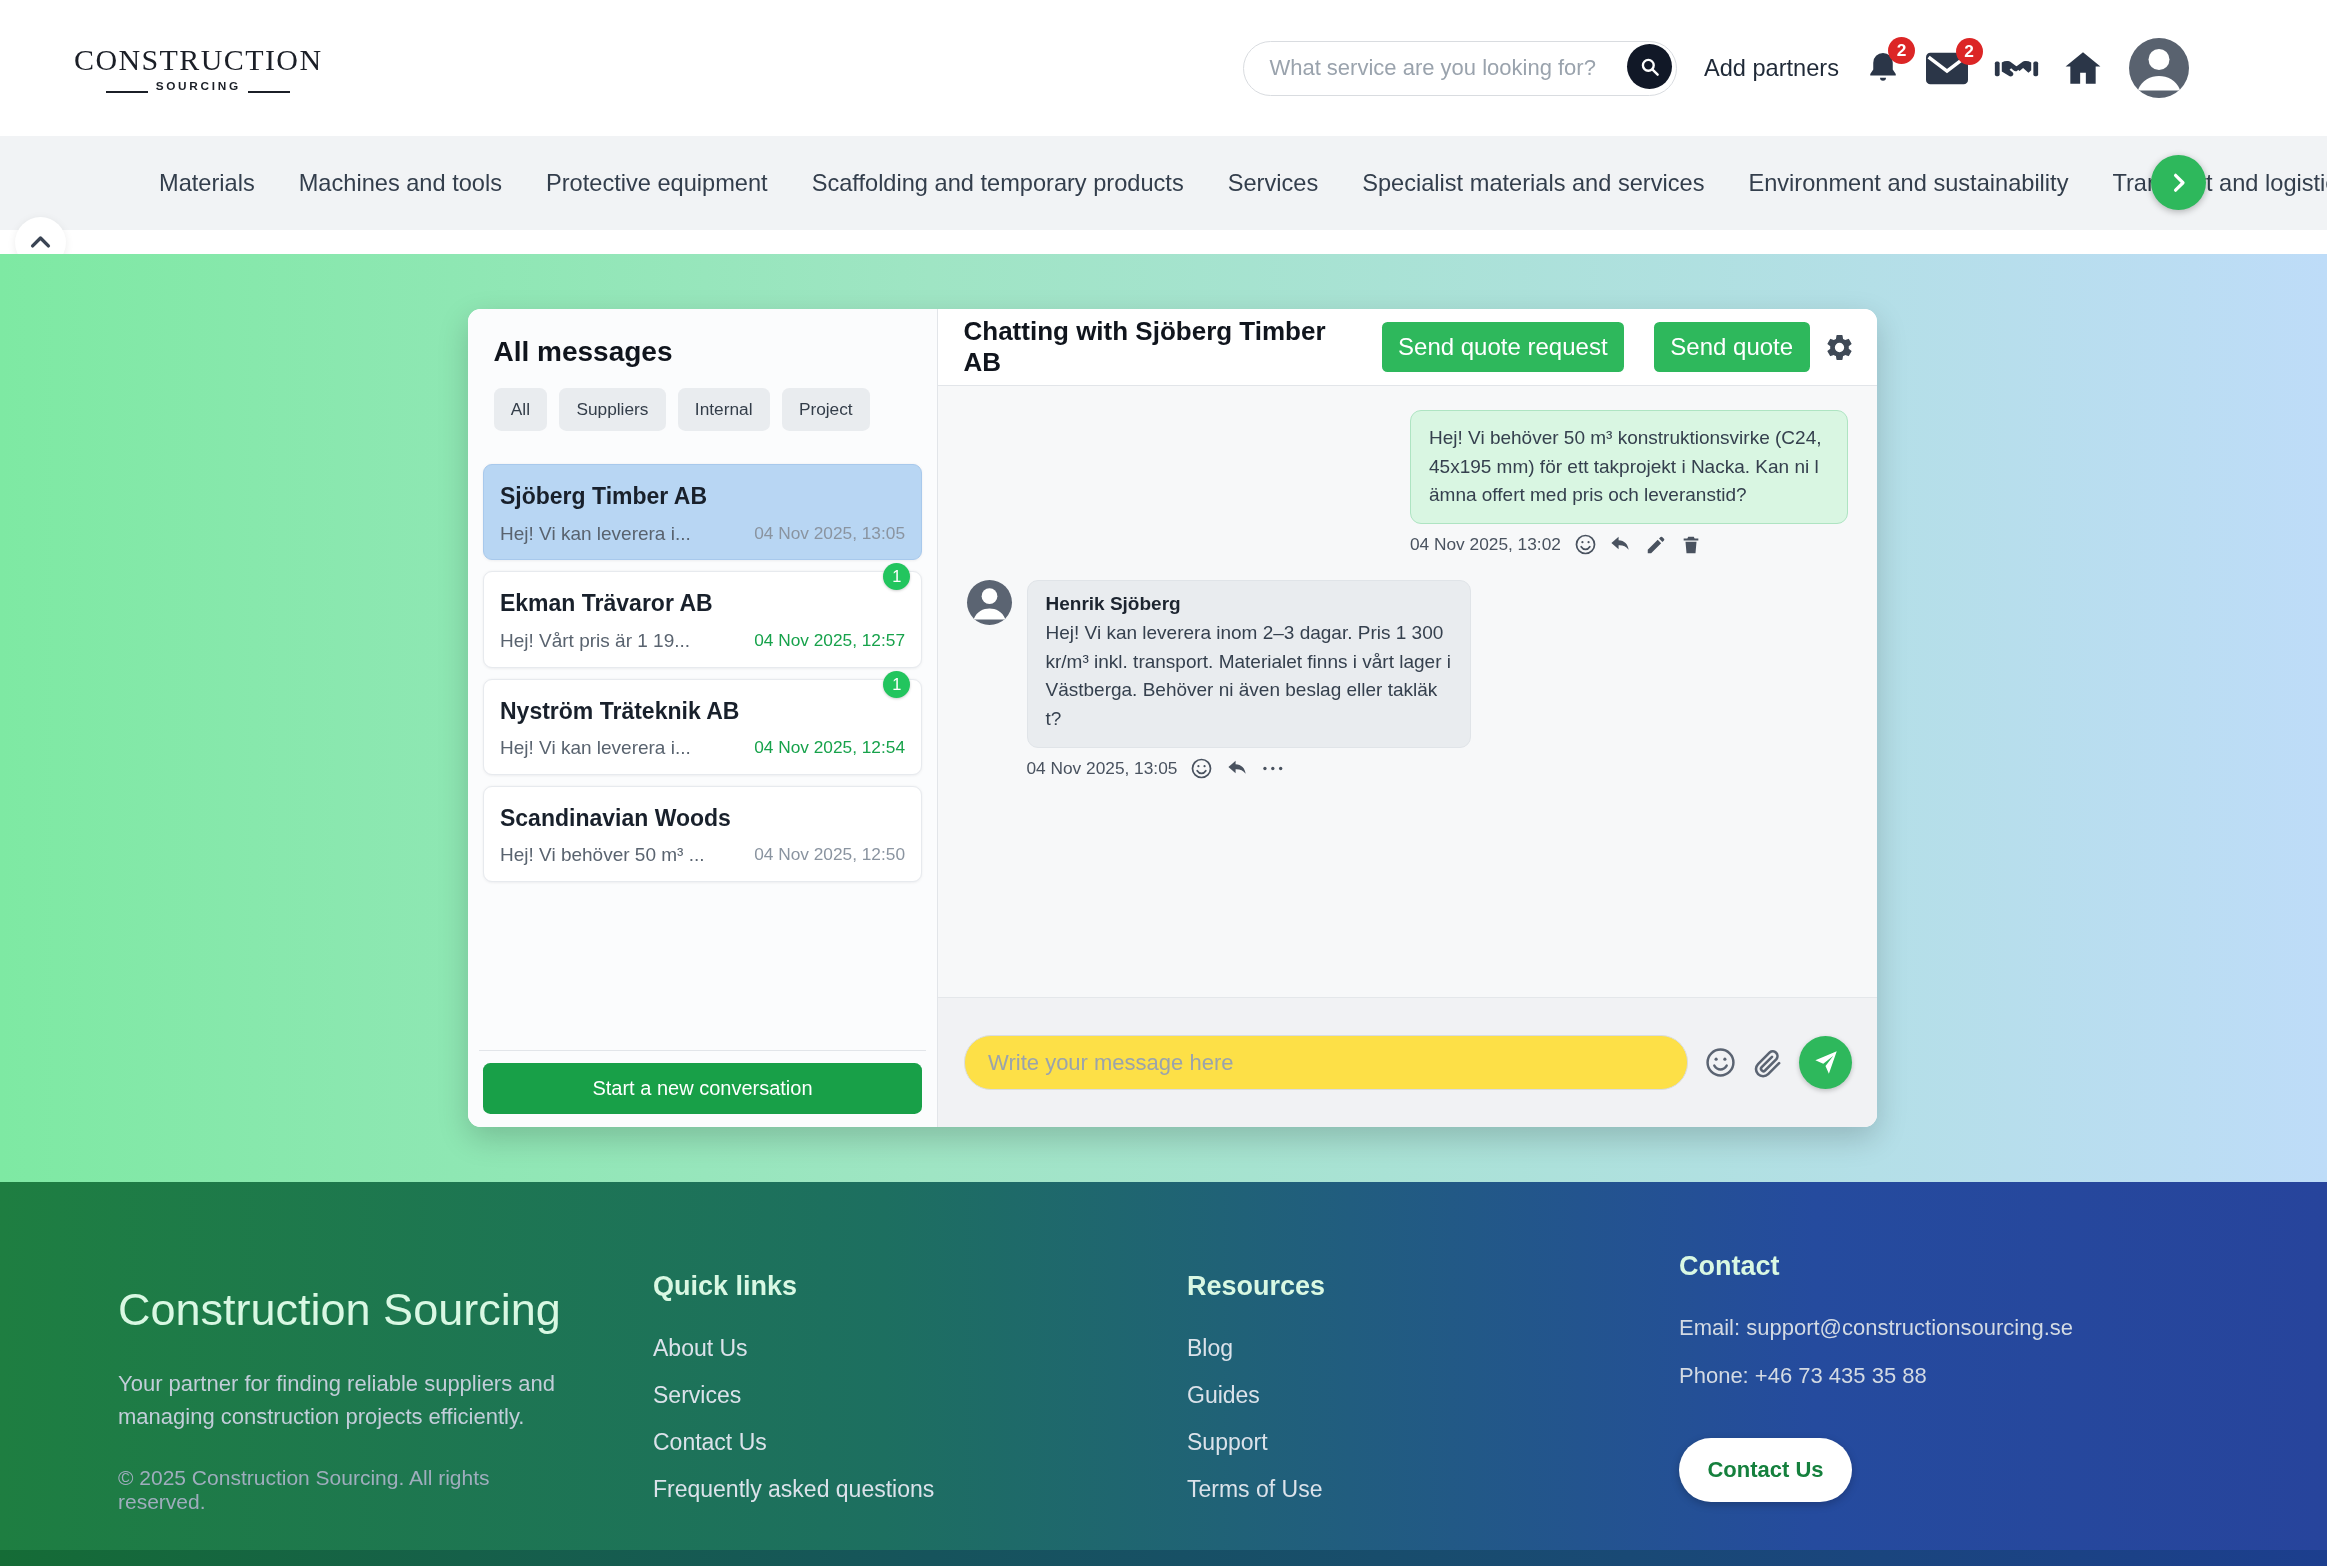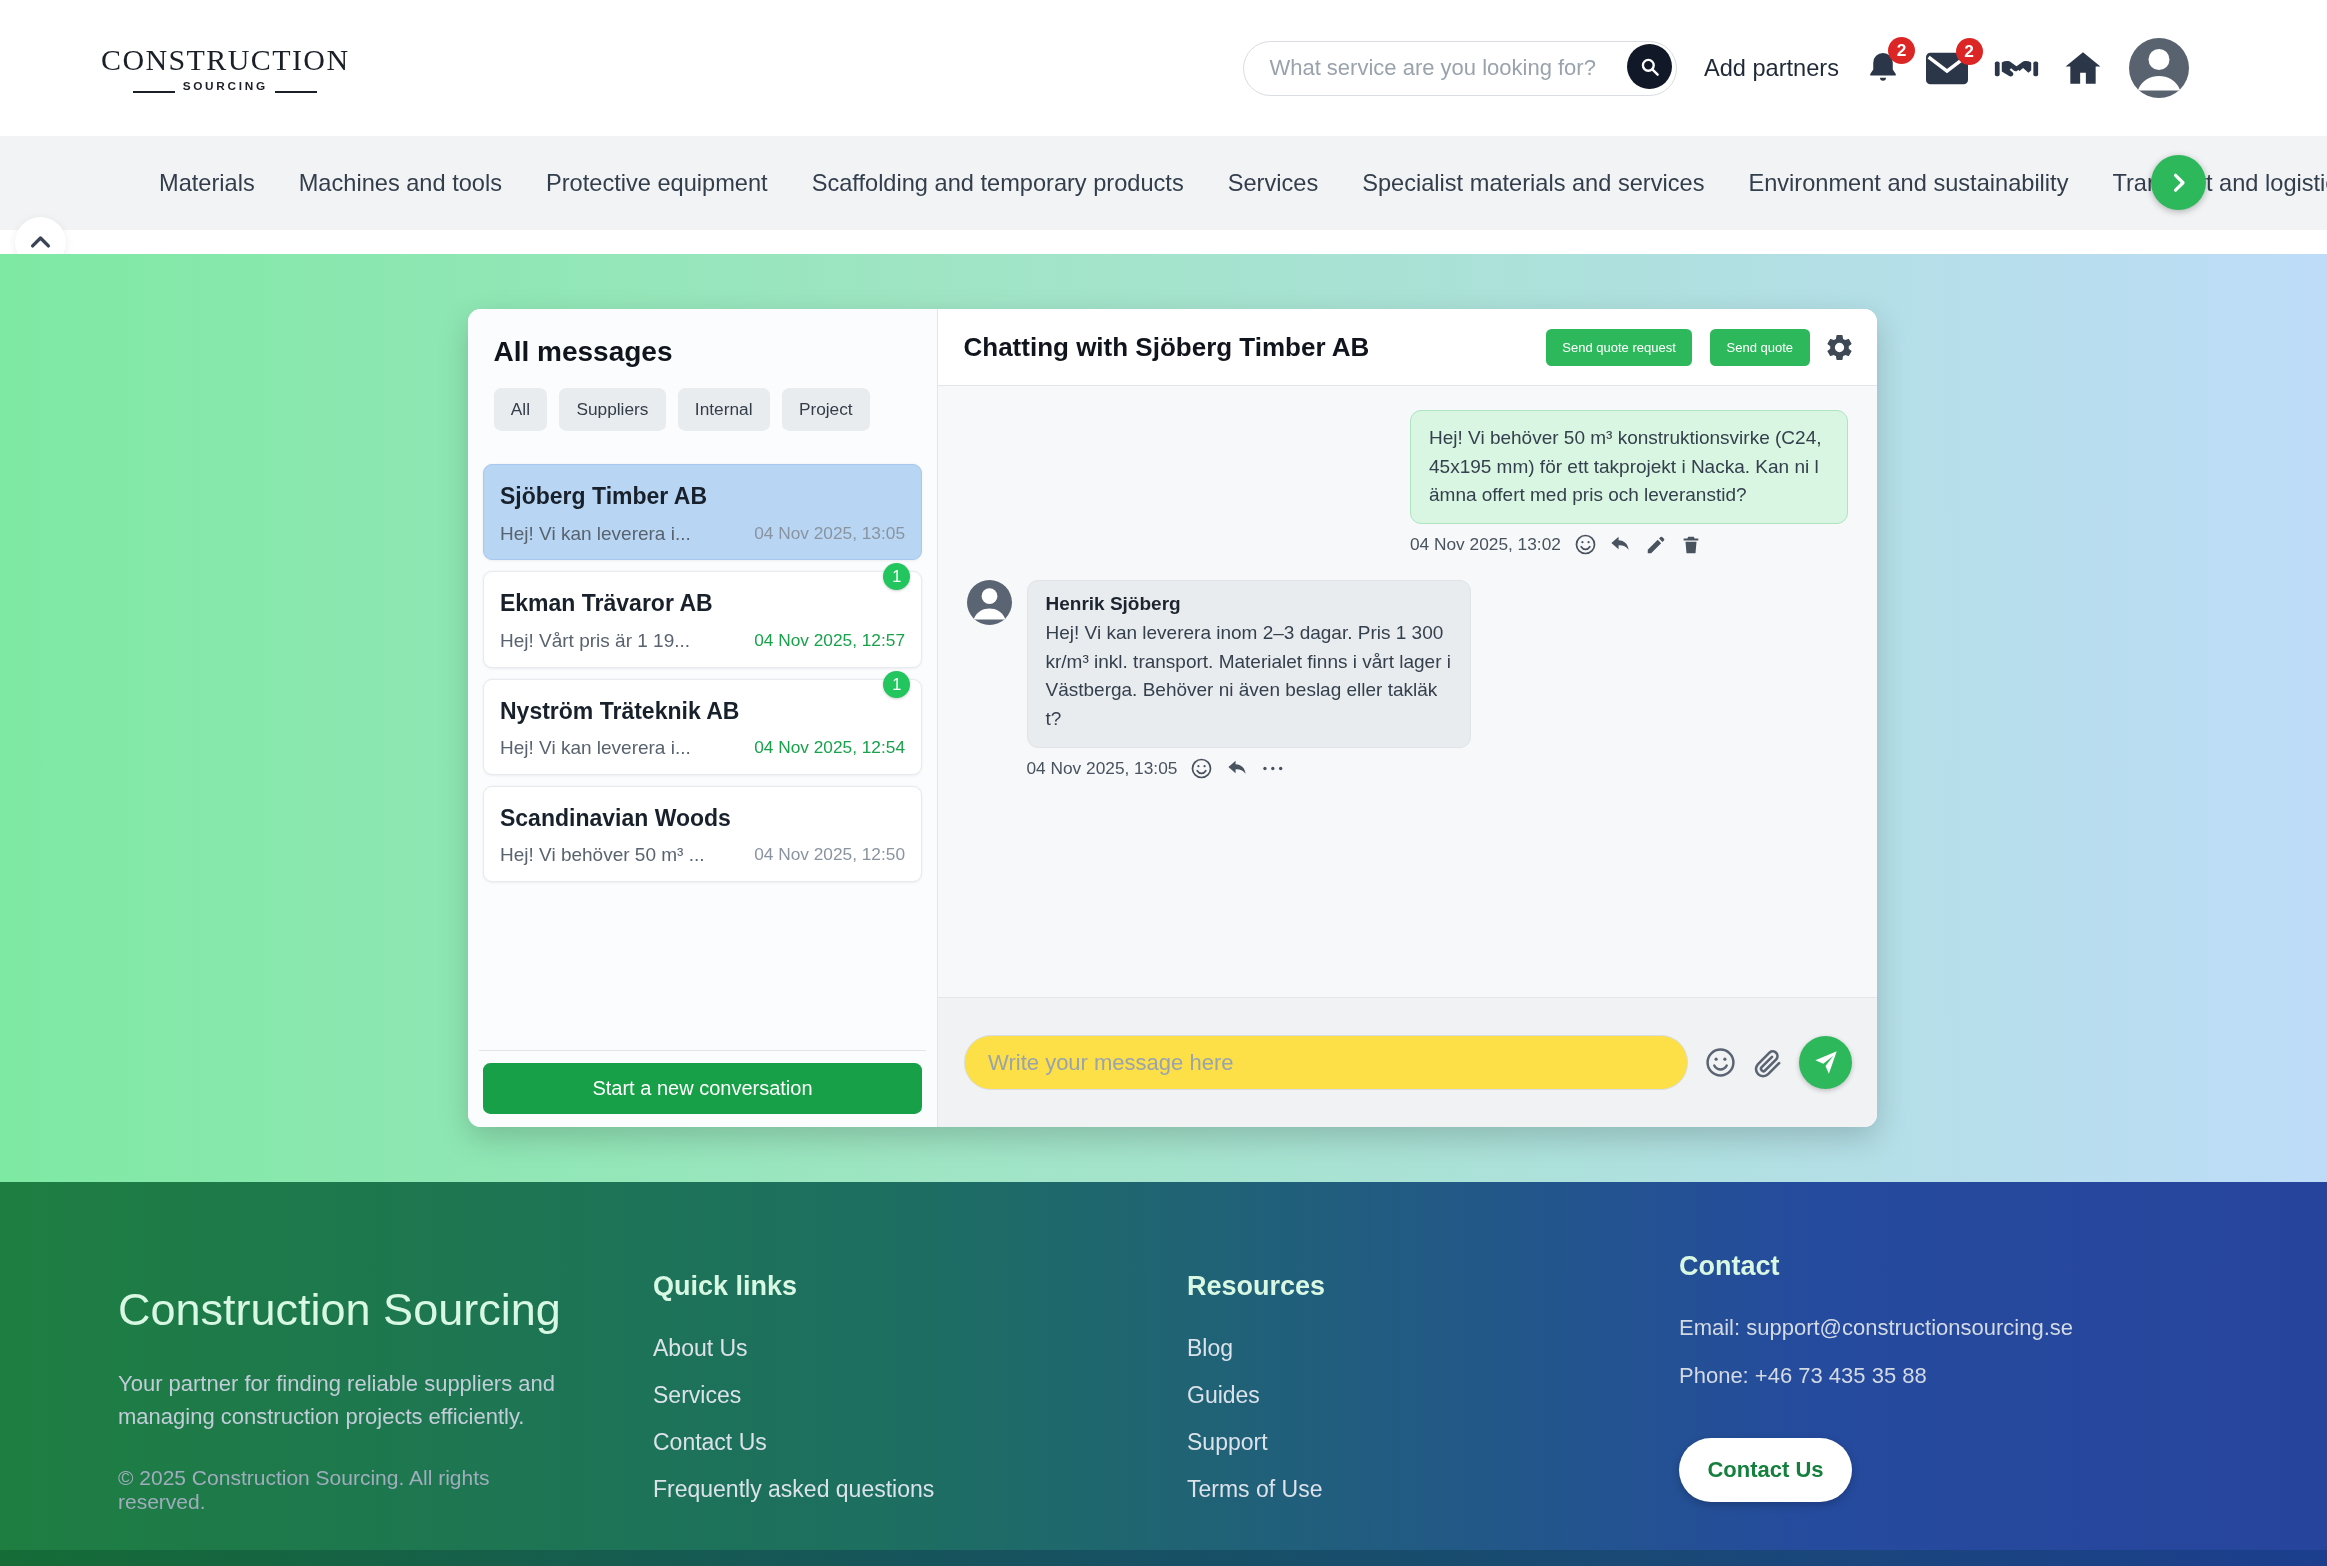--- a/index.html
+++ b/index.html
@@ -2,21 +2,21 @@
 <html style="font-size:14.5px"><head>
 <meta charset="utf-8">
 <style>
   * { box-sizing: border-box; margin: 0; padding: 0; }
   html, body { margin: 0; padding: 0; }
   body { font-family: "Liberation Sans", sans-serif; background: #fff; }
   .page { position: relative; width: 2327px; height: 1566px; overflow: hidden; background: #fff; }
 
   
   .topbar { position: absolute; top: 0; left: 0; right: 0; height: 136px; background: #fff;
-            display: flex; align-items: center; padding: 0 138px 0 101px; }
+            display: flex; align-items: center; padding: 0 138px 0 74px; }
   .logo { text-align: center; cursor: pointer; }
   .logo-main { font-family: "Liberation Serif", serif; font-size: 30px; letter-spacing: 1.4px; color: #1b1f27; }
   .logo-sub { display: flex; align-items: flex-end; justify-content: center; gap: 7.3px; margin-top: 2.7px; }
   .logo-line { display: block; width: 42px; height: 2.7px; background: #1b1f27; }
   .logo-sub-text { font-size: 11.8px; letter-spacing: 2.7px; color: #1b1f27; font-weight: bold; }
   .top-spacer { flex: 1; }
   .search { position: relative; width: 434px; height: 55px; border: 1.8px solid #d9dce0; border-radius: 31px;
             display: flex; align-items: center; background: #fff; }
   .search-input { flex: 1; height: 100%; border: none; outline: none; background: transparent;
                   border-radius: 31px; padding: 0 64px 0 25.5px; font-size: 22px; color: #333e4c;
@@ -74,22 +74,22 @@
                 justify-content: center; box-shadow: 0 0.9px 2.7px rgba(0,0,0,.2); }
   .conv-footer { border-top: 0.9px solid #e2e5e9; padding: 12.7px 3.6px 0; margin-top: 9px; }
   .new-conv-btn { width: 100%; height: 51px; background: #18a048; color: #fff; font-size: 20px;
                   border: none; border-radius: 7.3px; cursor: pointer; font-family: "Liberation Sans", sans-serif; }
 
   
   .chat-pane { flex: 1; display: flex; flex-direction: column; border-radius: 0 12.7px 12.7px 0; overflow: hidden; }
   .chat-header { height: 77px; flex-shrink: 0; background: #fff; display: flex; align-items: center;
                  padding: 0 22px 0 25.5px; border-bottom: 0.9px solid #e2e5e9; }
   .chat-title { font-size: 26px; font-weight: bold; color: #10151d; flex: 1; }
-  .quote-btn { background: #2eb85c; color: #fff; border: none; border-radius: 5.5px; font-size: 13px;
-               padding: 11px 16.4px; margin-left: 18px; cursor: pointer; font-family: "Liberation Sans", sans-serif; }
+  .quote-btn { background: #2eb85c; color: #fff; border: none; border-radius: 5.5px; font-size: 24px;
+               padding: 11px 16.4px; margin-left: 30px; cursor: pointer; font-family: "Liberation Sans", sans-serif; }
   .gear-btn { margin-left: 14.5px; background: none; border: none; color: #3f4956; display: flex; cursor: pointer; }
   .chat-body { flex: 1; background: #f7f8f9; padding: 23.6px 29px; overflow: hidden; display: flex; flex-direction: column; }
   .msg-out { align-self: flex-end; width: 438px; }
   .bubble-out { width: 438px; background: #d9f6e2; border: 0.9px solid #aee4c2; border-radius: 11px;
                 padding: 13.6px 18px; font-size: 19px; line-height: 1.5; color: #35404e; word-break: break-all; }
   .msg-meta { display: flex; align-items: center; gap: 12.7px; margin-top: 9px; font-size: 17.3px; color: #49525f; }
   .meta-icon { background: none; border: none; color: #49525f; display: flex; cursor: pointer; padding: 0; }
   .msg-in { display: flex; gap: 14.5px; margin-top: 23.6px; align-items: flex-start; }
   .avatar-sm { width: 45px; height: 45px; border-radius: 50%; background: #5b6472; flex-shrink: 0;
                overflow: hidden; display: flex; align-items: flex-end; justify-content: center; }

